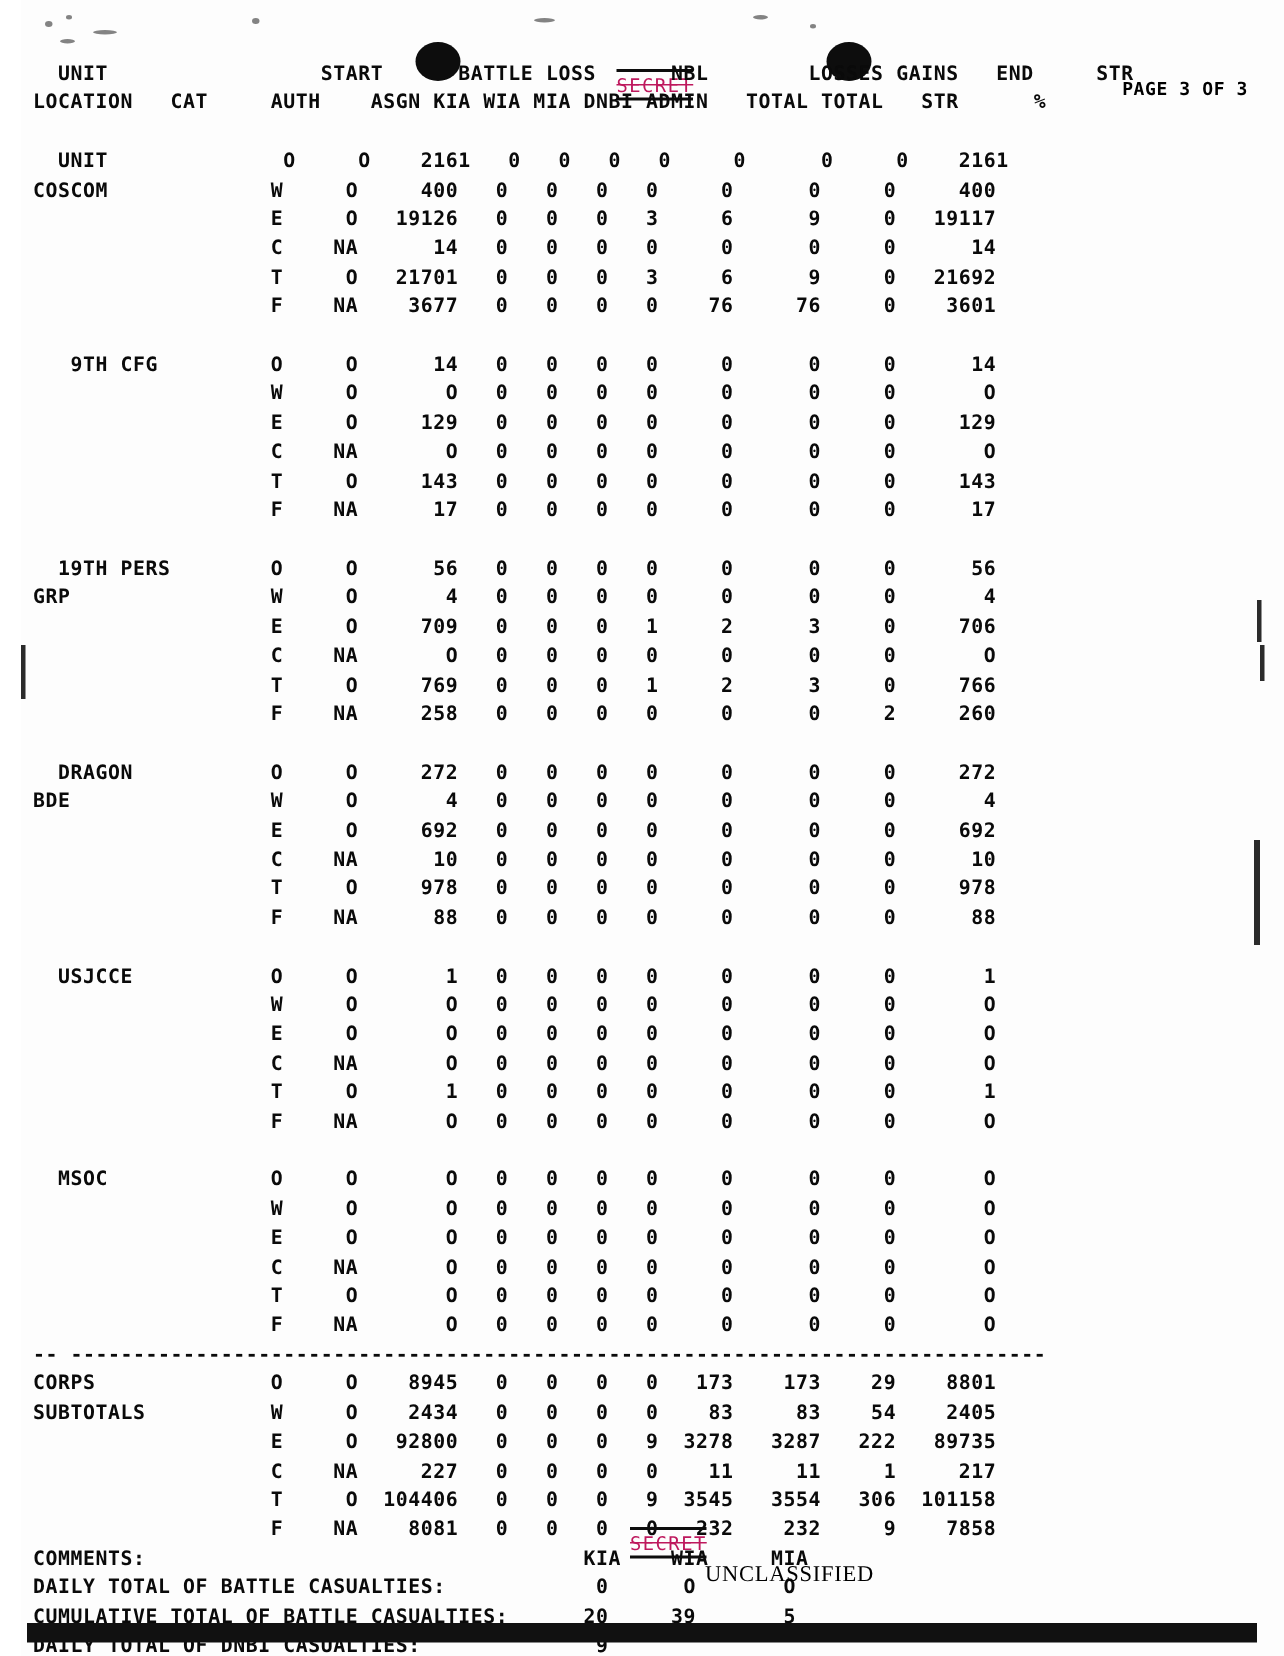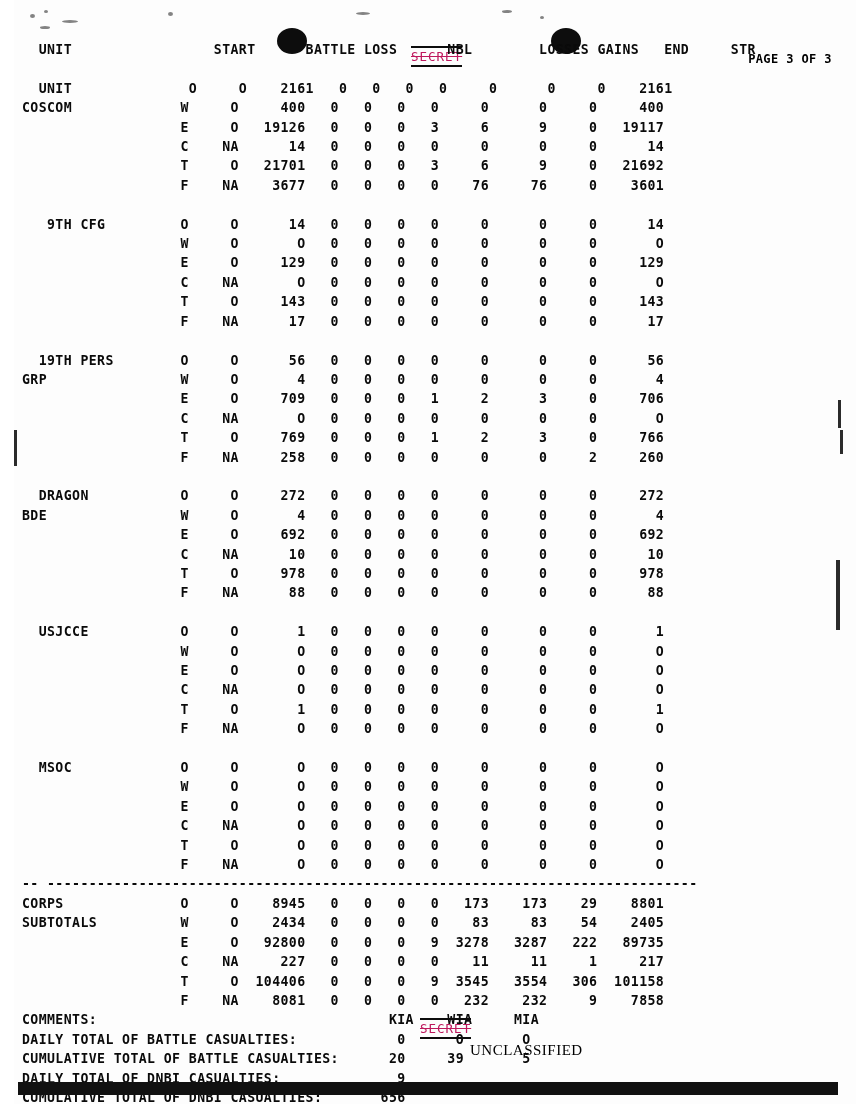--- a/index.html
+++ b/index.html
@@ -131,20 +131,21 @@
   <div class="stamp" style="left:411px;top:46px;">
     <span class="bar-top"></span>
     <span class="stamp-strike">SECRET</span>
     <span class="bar-bot"></span>
   </div>
 
   <div class="pagehdr">PAGE  3 OF 3</div>
 
   <div class="content">
     <pre class="sheet">  UNIT                 START      BATTLE LOSS      NBL        LOSSES GAINS   END     STR</pre>
+    <pre class="sheet">LOCATION   CAT     AUTH    ASGN KIA WIA MIA DNBI ADMIN   TOTAL TOTAL   STR      %</pre>
     <pre class="sheet"> </pre>
     <pre class="sheet">  UNIT              O     O    2161   0   0   0   0     0      0     0    2161
 COSCOM             W     O     400   0   0   0   0     0      0     0     400
                    E     O   19126   0   0   0   3     6      9     0   19117
                    C    NA      14   0   0   0   0     0      0     0      14
                    T     O   21701   0   0   0   3     6      9     0   21692
                    F    NA    3677   0   0   0   0    76     76     0    3601
 
    9TH CFG         O     O      14   0   0   0   0     0      0     0      14
                    W     O       O   0   0   0   0     0      0     0       O

